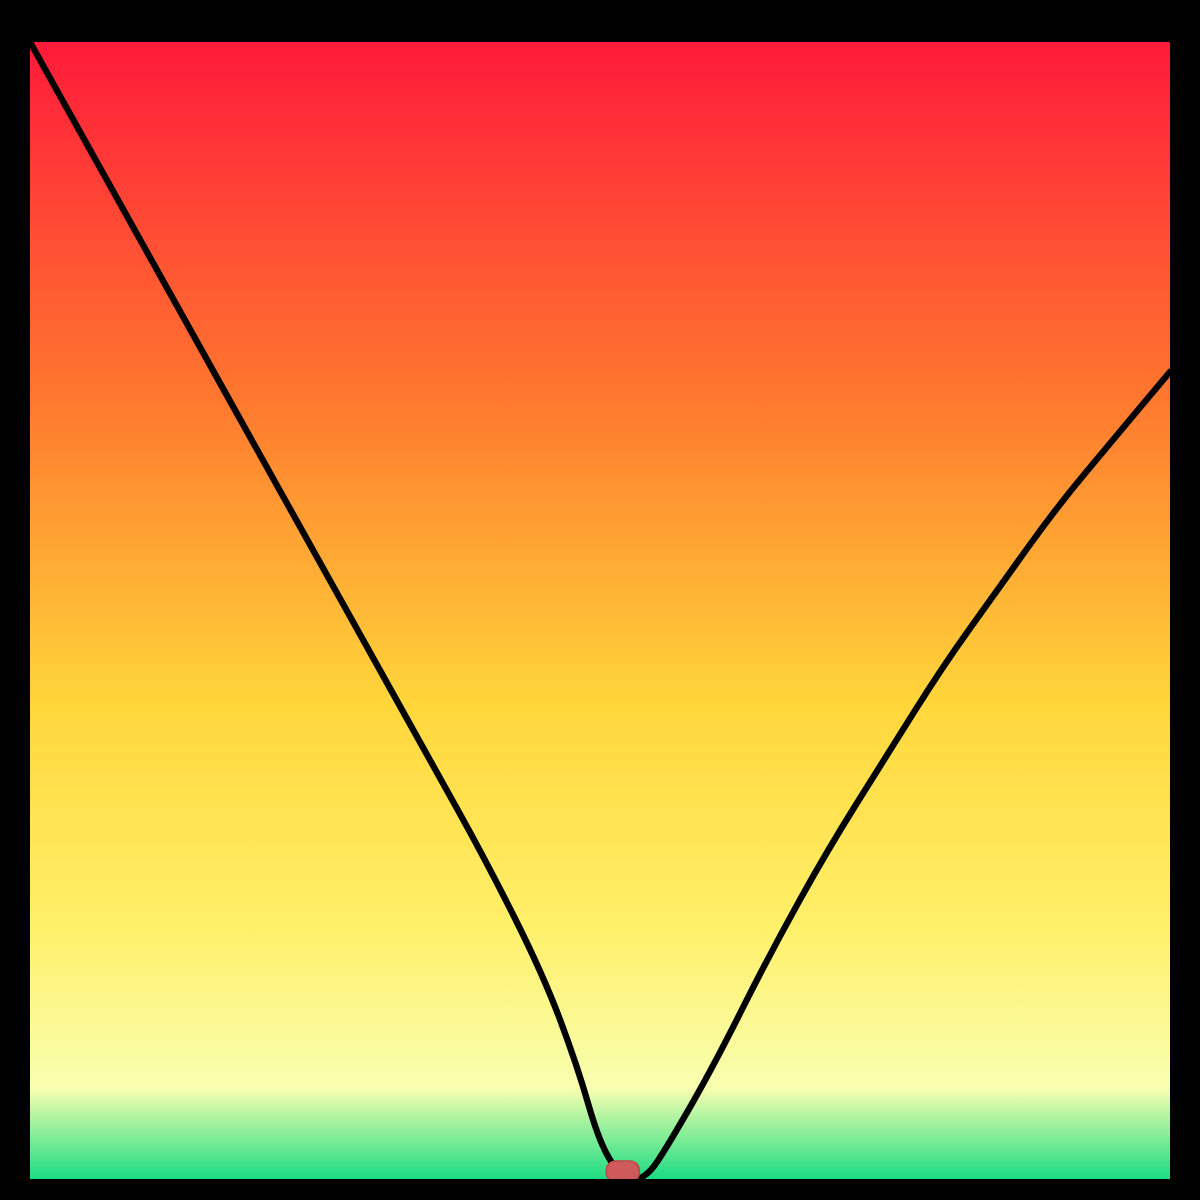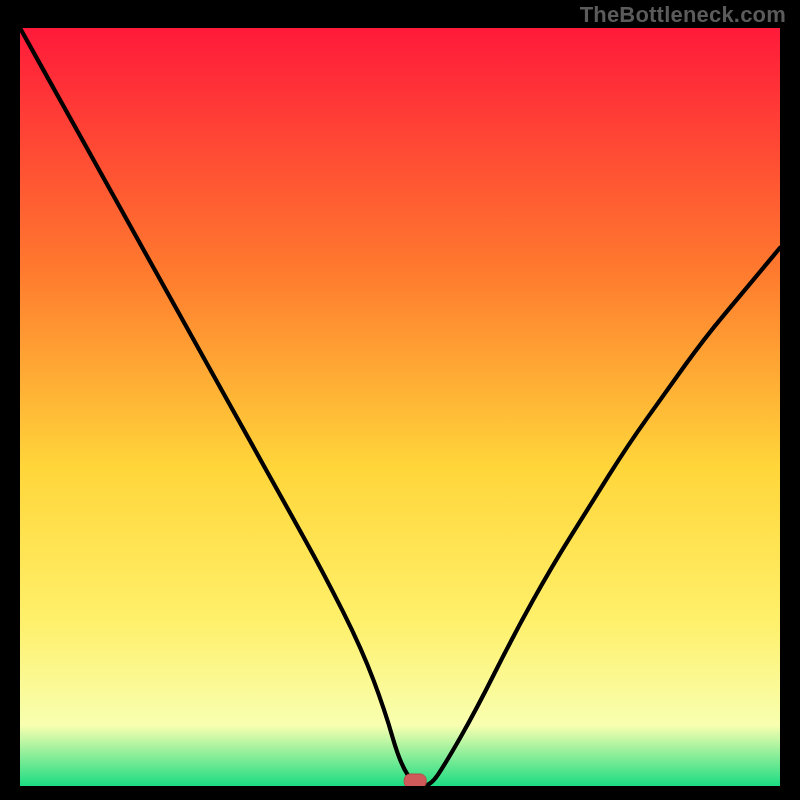--- a/index.html
+++ b/index.html
@@ -34,21 +34,20 @@
     left: 20px;
     top: 28px;
     width: 760px;
     height: 758px;
   }
 </style>
 </head>
 <body>
 
 <div class="frame">
-  <div class="watermark">TheBottleneck.com</div>
 
   <svg class="plot" viewBox="0 0 760 758" preserveAspectRatio="none">
     <defs>
       <linearGradient id="bg" x1="0" y1="0" x2="0" y2="1">
         <stop id="g0" offset="0%" stop-color="#ff1a3a"></stop>
         <stop id="g1" offset="32%" stop-color="#ff7a2e"></stop>
         <stop id="g2" offset="58%" stop-color="#ffd63a"></stop>
         <stop id="g3" offset="78%" stop-color="#fff06a"></stop>
         <stop id="g4" offset="92%" stop-color="#f8ffb0"></stop>
         <stop id="g5" offset="100%" stop-color="#1bdc82"></stop>

